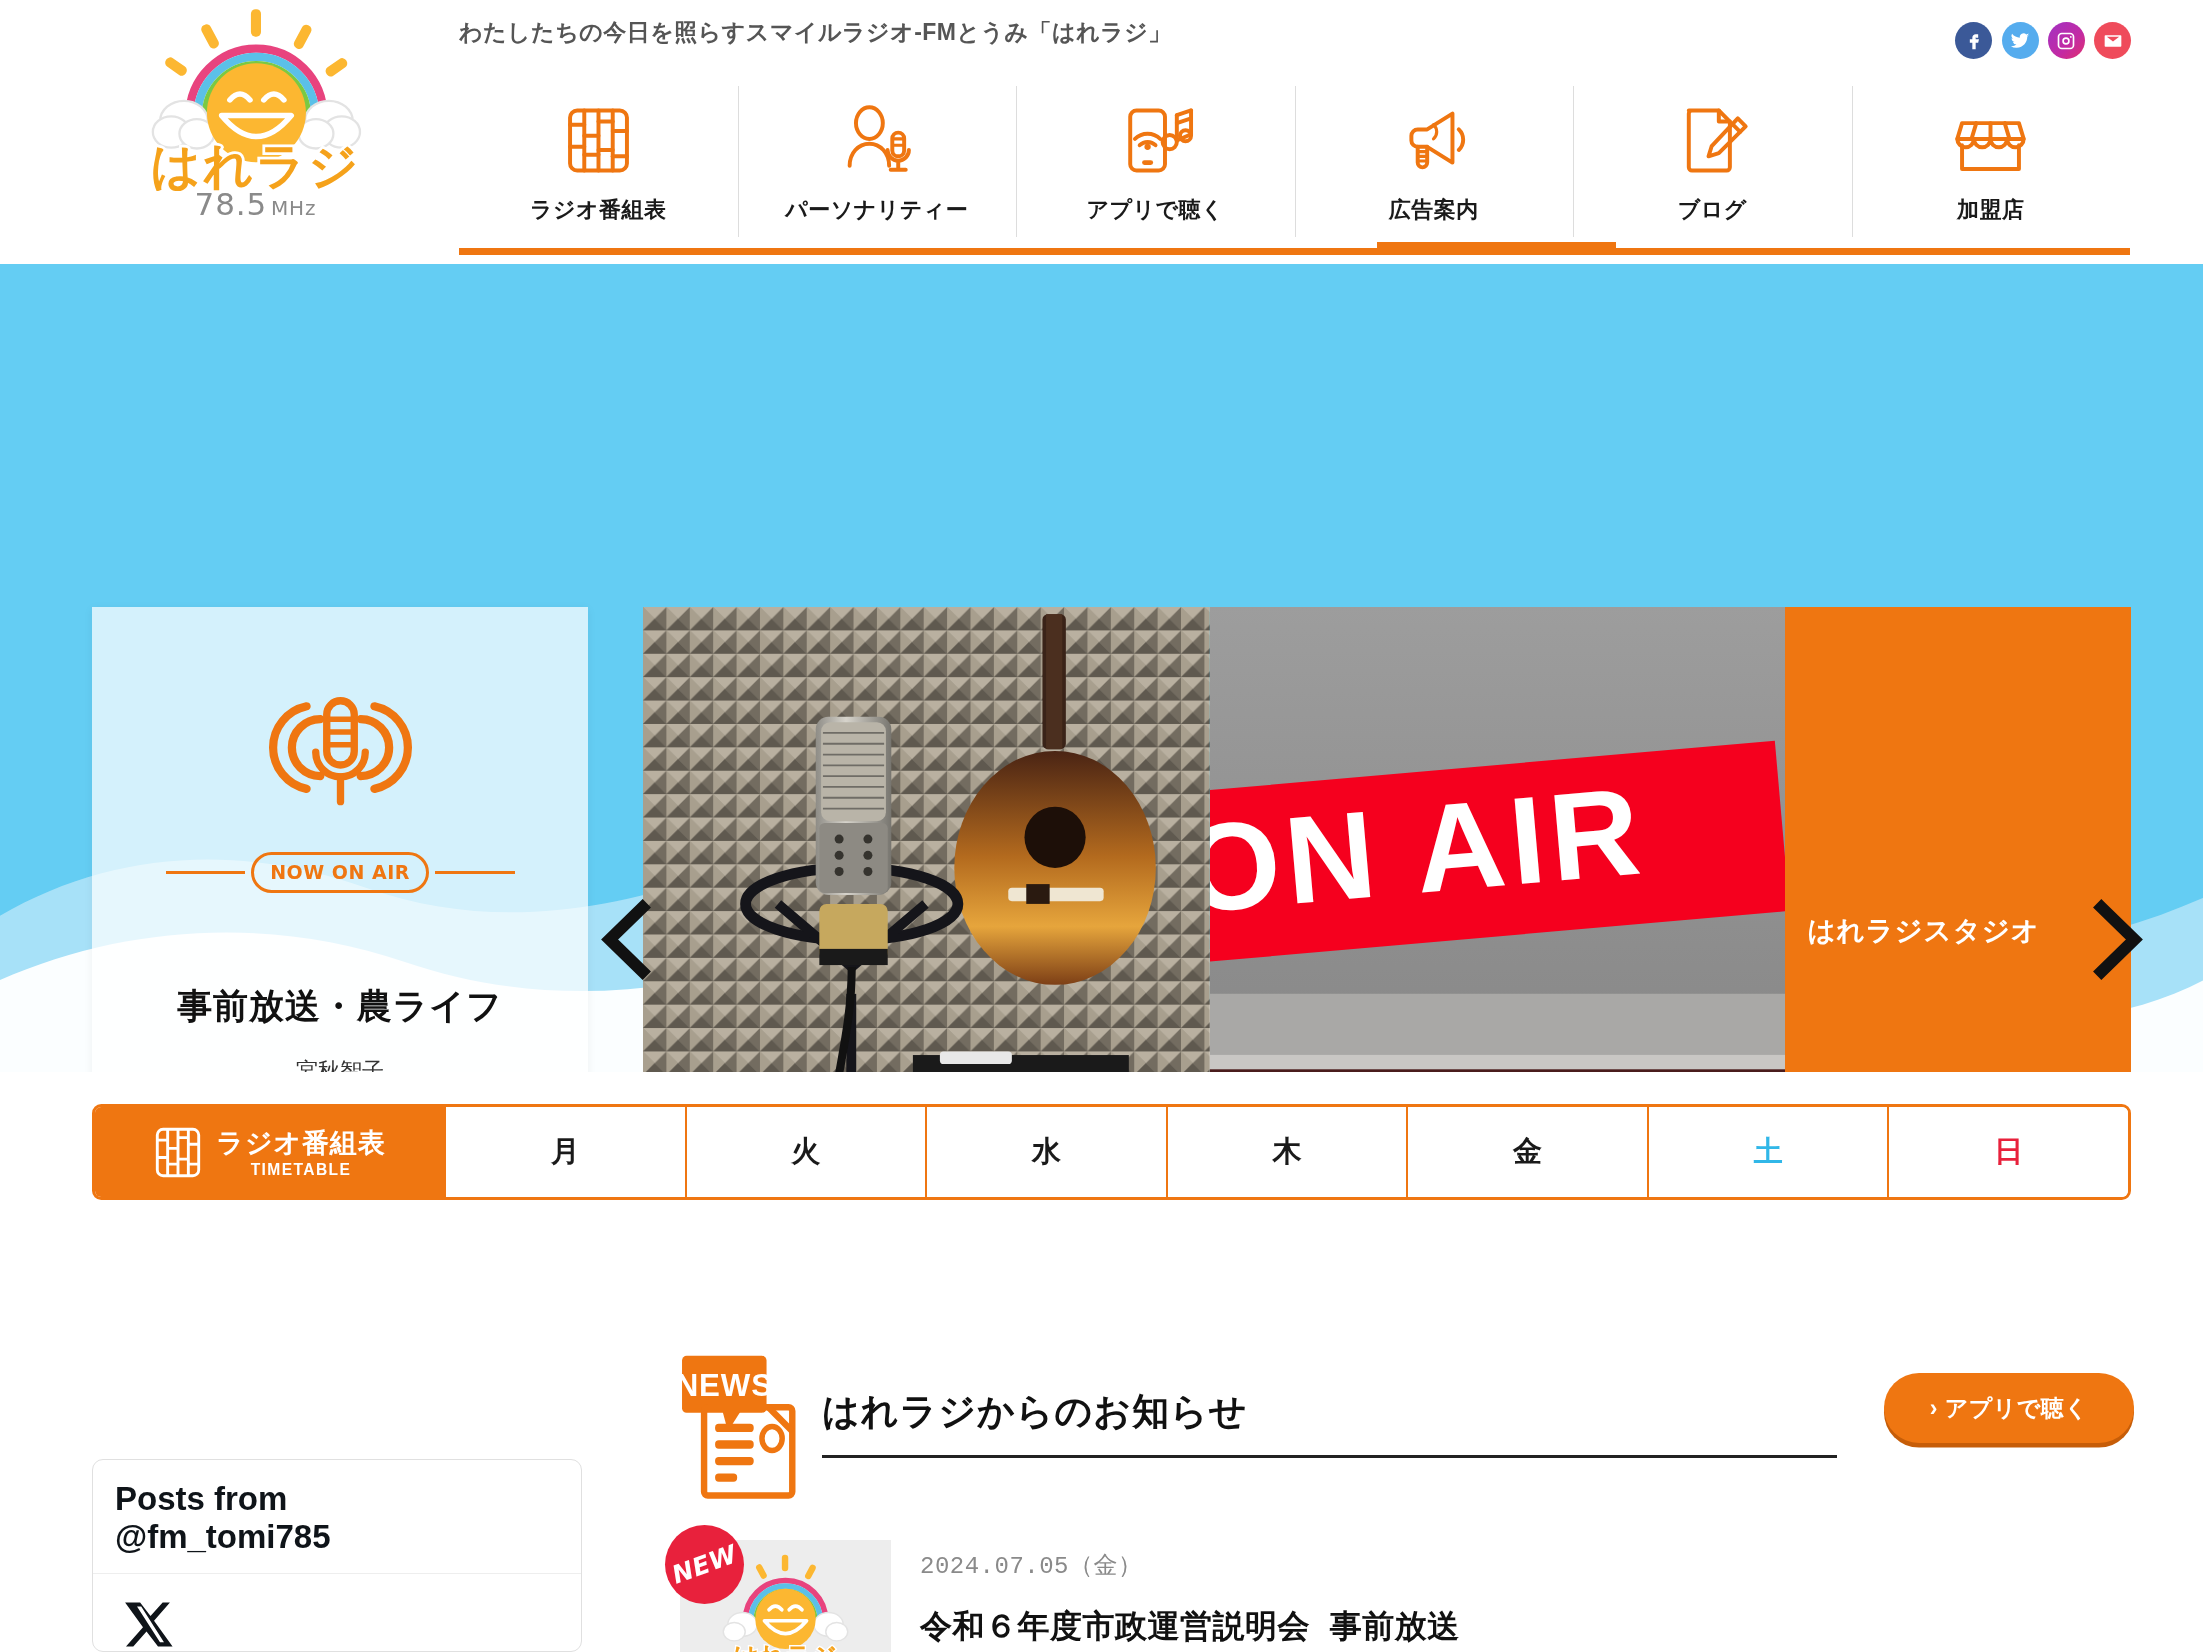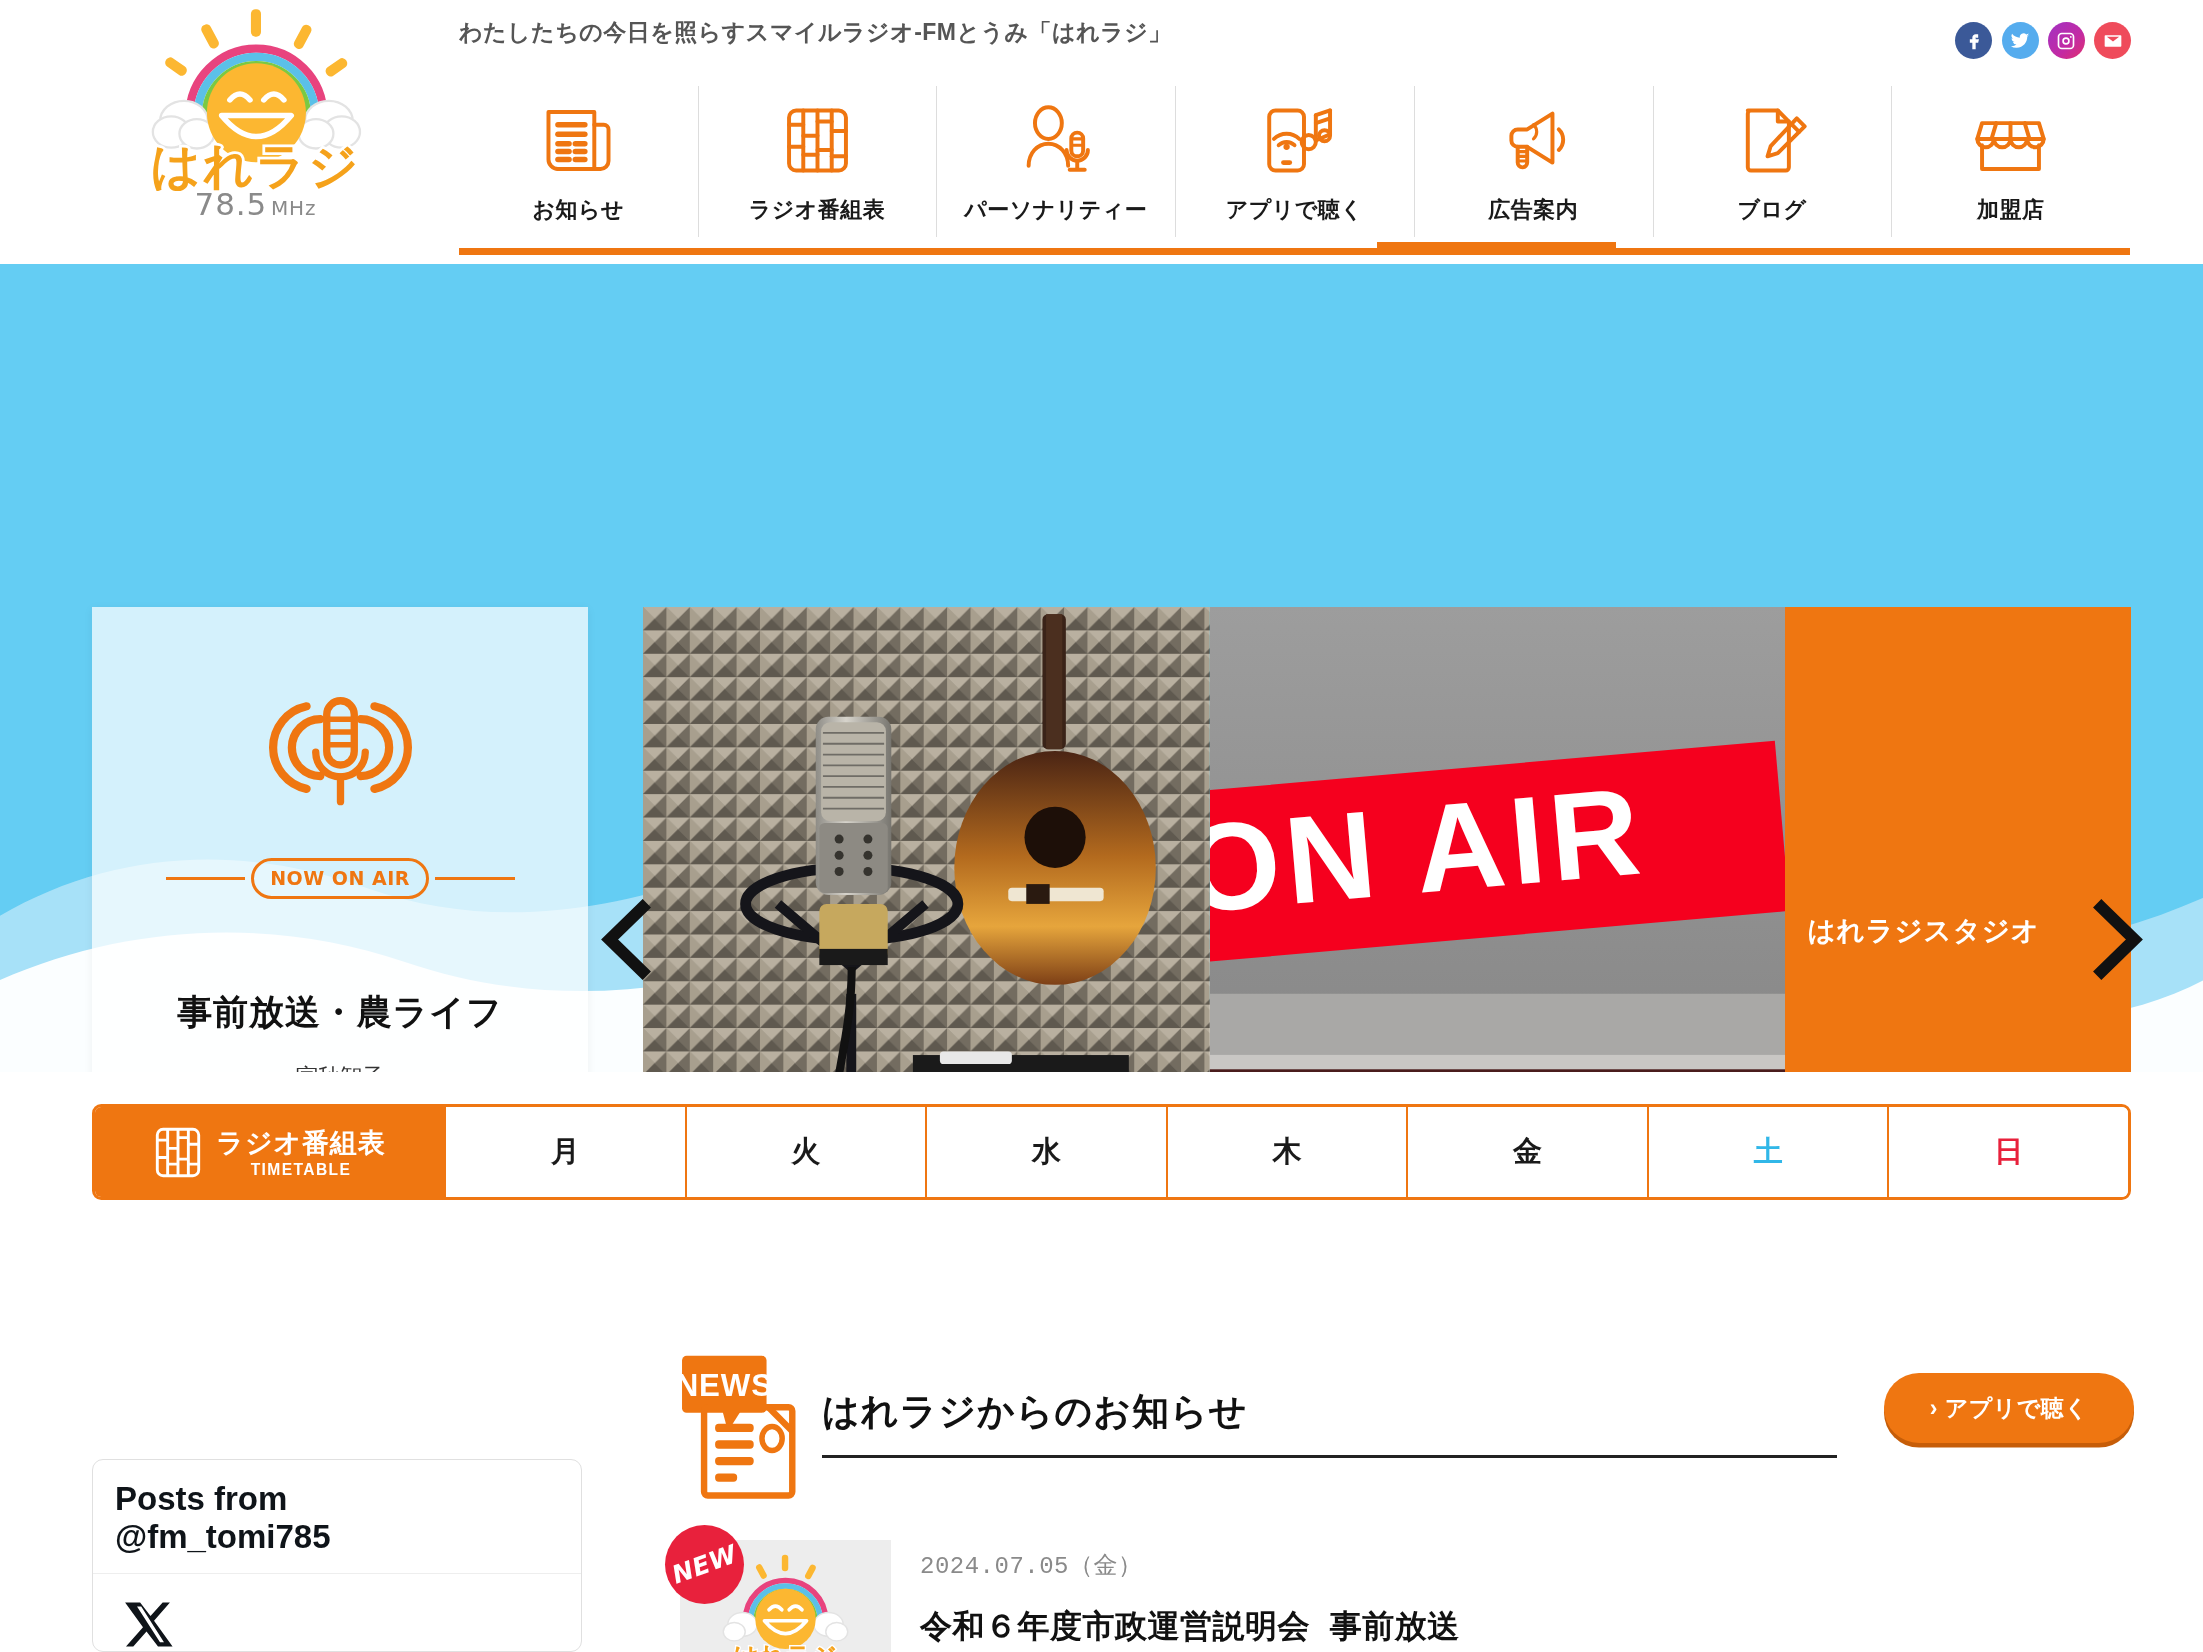--- a/index.html
+++ b/index.html
@@ -126,21 +126,21 @@
     left: 92px; top: 343px;
     width: 496px; height: 661px;
     background: rgba(255,255,255,0.72);
     box-shadow: 0 1.8px 9.2px rgba(0,0,0,0.06);
     display: flex;
     flex-direction: column;
     align-items: center;
   }
   .onair-mic { margin-top: 55px; width: 211px; height: 184px; }
   .onair-badge-row {
-    margin-top: 12px;
+    margin-top: 6px;
     width: 349px;
     display: flex;
     align-items: center;
     justify-content: center;
   }
   .onair-line { flex: 1; height: 2.8px; background: #ef7611; }
   .onair-badge {
     margin: 0 5.5px;
     border: 3.7px solid #ef7611;
     border-radius: 26px;
@@ -423,37 +423,20 @@
     </a>
     <a class="sbtn sb-ml">
       <svg viewBox="0 0 24 24">
           <path d="M3 5h18a1 1 0 0 1 1 1v12a1 1 0 0 1-1 1H3a1 1 0 0 1-1-1V6a1 1 0 0 1 1-1zm1.6 2L12 12.6 19.4 7H4.6z"></path>
         </svg>
     </a>
   </div>
 
   <nav class="nav">
 
-    <div class="nav-item">
-      <span class="nav-icon">
-        <svg viewBox="0 0 100 100">
-          <path d="M12 14h58v72H24a12 12 0 0 1-12-12z"></path>
-          <path d="M70 30h12a6 6 0 0 1 6 6v40a10 10 0 0 1-10 10H24"></path>
-          <line x1="24" y1="30" x2="58" y2="30" stroke-width="7"></line>
-          <line x1="24" y1="42" x2="58" y2="42" stroke-width="7"></line>
-          <line x1="24" y1="54" x2="38" y2="54" stroke-width="7"></line>
-          <line x1="46" y1="54" x2="58" y2="54" stroke-width="7"></line>
-          <line x1="24" y1="64" x2="38" y2="64" stroke-width="7"></line>
-          <line x1="46" y1="64" x2="58" y2="64" stroke-width="7"></line>
-          <line x1="24" y1="74" x2="38" y2="74" stroke-width="7"></line>
-          <line x1="46" y1="74" x2="58" y2="74" stroke-width="7"></line>
-        </svg>
-      </span>
-      <span class="nav-label">お知らせ</span>
-    </div>
 
     <div class="nav-item">
       <span class="nav-icon">
         <svg viewBox="0 0 100 100">
           <rect x="14" y="12" width="72" height="76" rx="9"></rect>
           <line x1="32" y1="12" x2="32" y2="88"></line>
           <line x1="50" y1="12" x2="50" y2="88"></line>
           <line x1="68" y1="12" x2="68" y2="88"></line>
           <line x1="14" y1="30" x2="32" y2="30"></line>
           <line x1="32" y1="44" x2="50" y2="44"></line>

